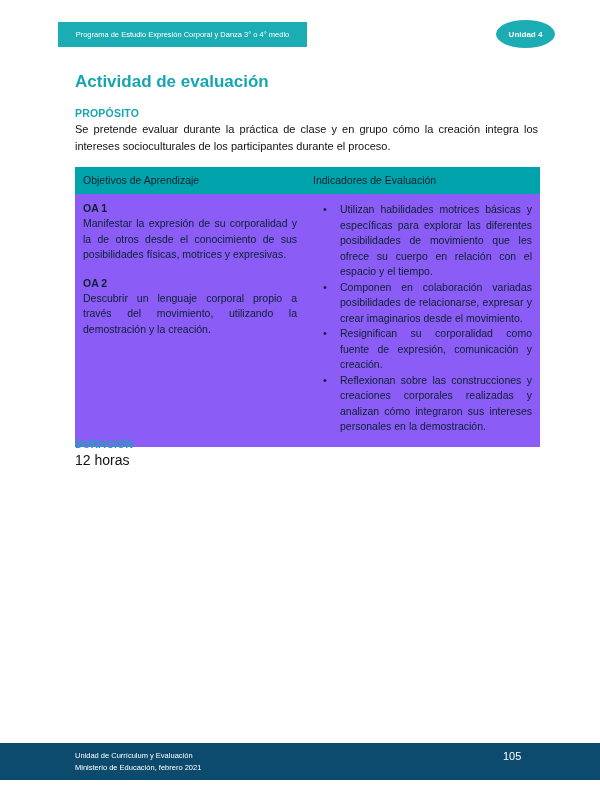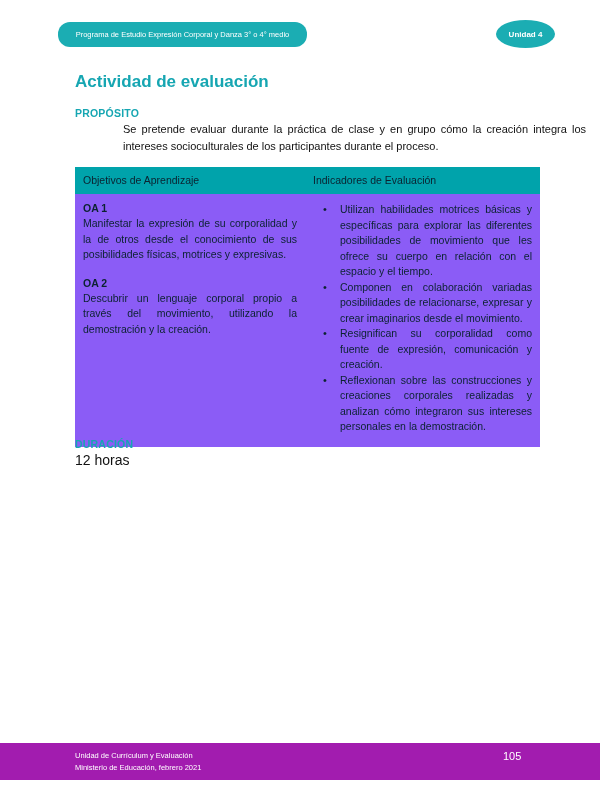--- a/index.html
+++ b/index.html
@@ -16,21 +16,21 @@
     background: #ffffff;
     overflow: hidden;
   }
 
   
   .program-badge {
     position: absolute;
     left: 58px; top: 22px;
     width: 249px; height: 25px;
     background: #1badb3;
-    border-radius: 12px;
+    border-radius: 0;
     color: #ffffff;
     font-size: 7.5px;
     display: flex; align-items: center; justify-content: center;
     text-align: center;
     padding: 0 10px;
   }
   .unit-badge {
     position: absolute;
     left: 496px; top: 20px;
     width: 59px; height: 28px;
@@ -58,21 +58,20 @@
   }
   .proposito-label { position: absolute; left: 75px; top: 107px; }
   .proposito-text {
     position: absolute;
     left: 75px; top: 121px;
     width: 463px;
     font-size: 11px;
     line-height: 16.5px;
     text-align: justify;
     color: #111;
-    margin-left: 48px;
   }
 
   
   .oa-table {
     position: absolute;
     left: 75px; top: 167px;
     width: 465px;
   }
   .oa-table .thead {
     display: flex;
@@ -129,21 +128,21 @@
     left: 75px; top: 452px;
     font-size: 14px;
     color: #111;
   }
 
   
   .footer-bar {
     position: absolute;
     left: 0; top: 743px;
     width: 600px; height: 37px;
-    background: #a21caf;
+    background: #0c4a6e;
     color: #ffffff;
     padding-left: 48px;
   }
   .footer-lines {
     position: absolute;
     left: 75px; top: 7px;
     font-size: 7.5px;
     line-height: 11.5px;
   }
   .footer-page {

